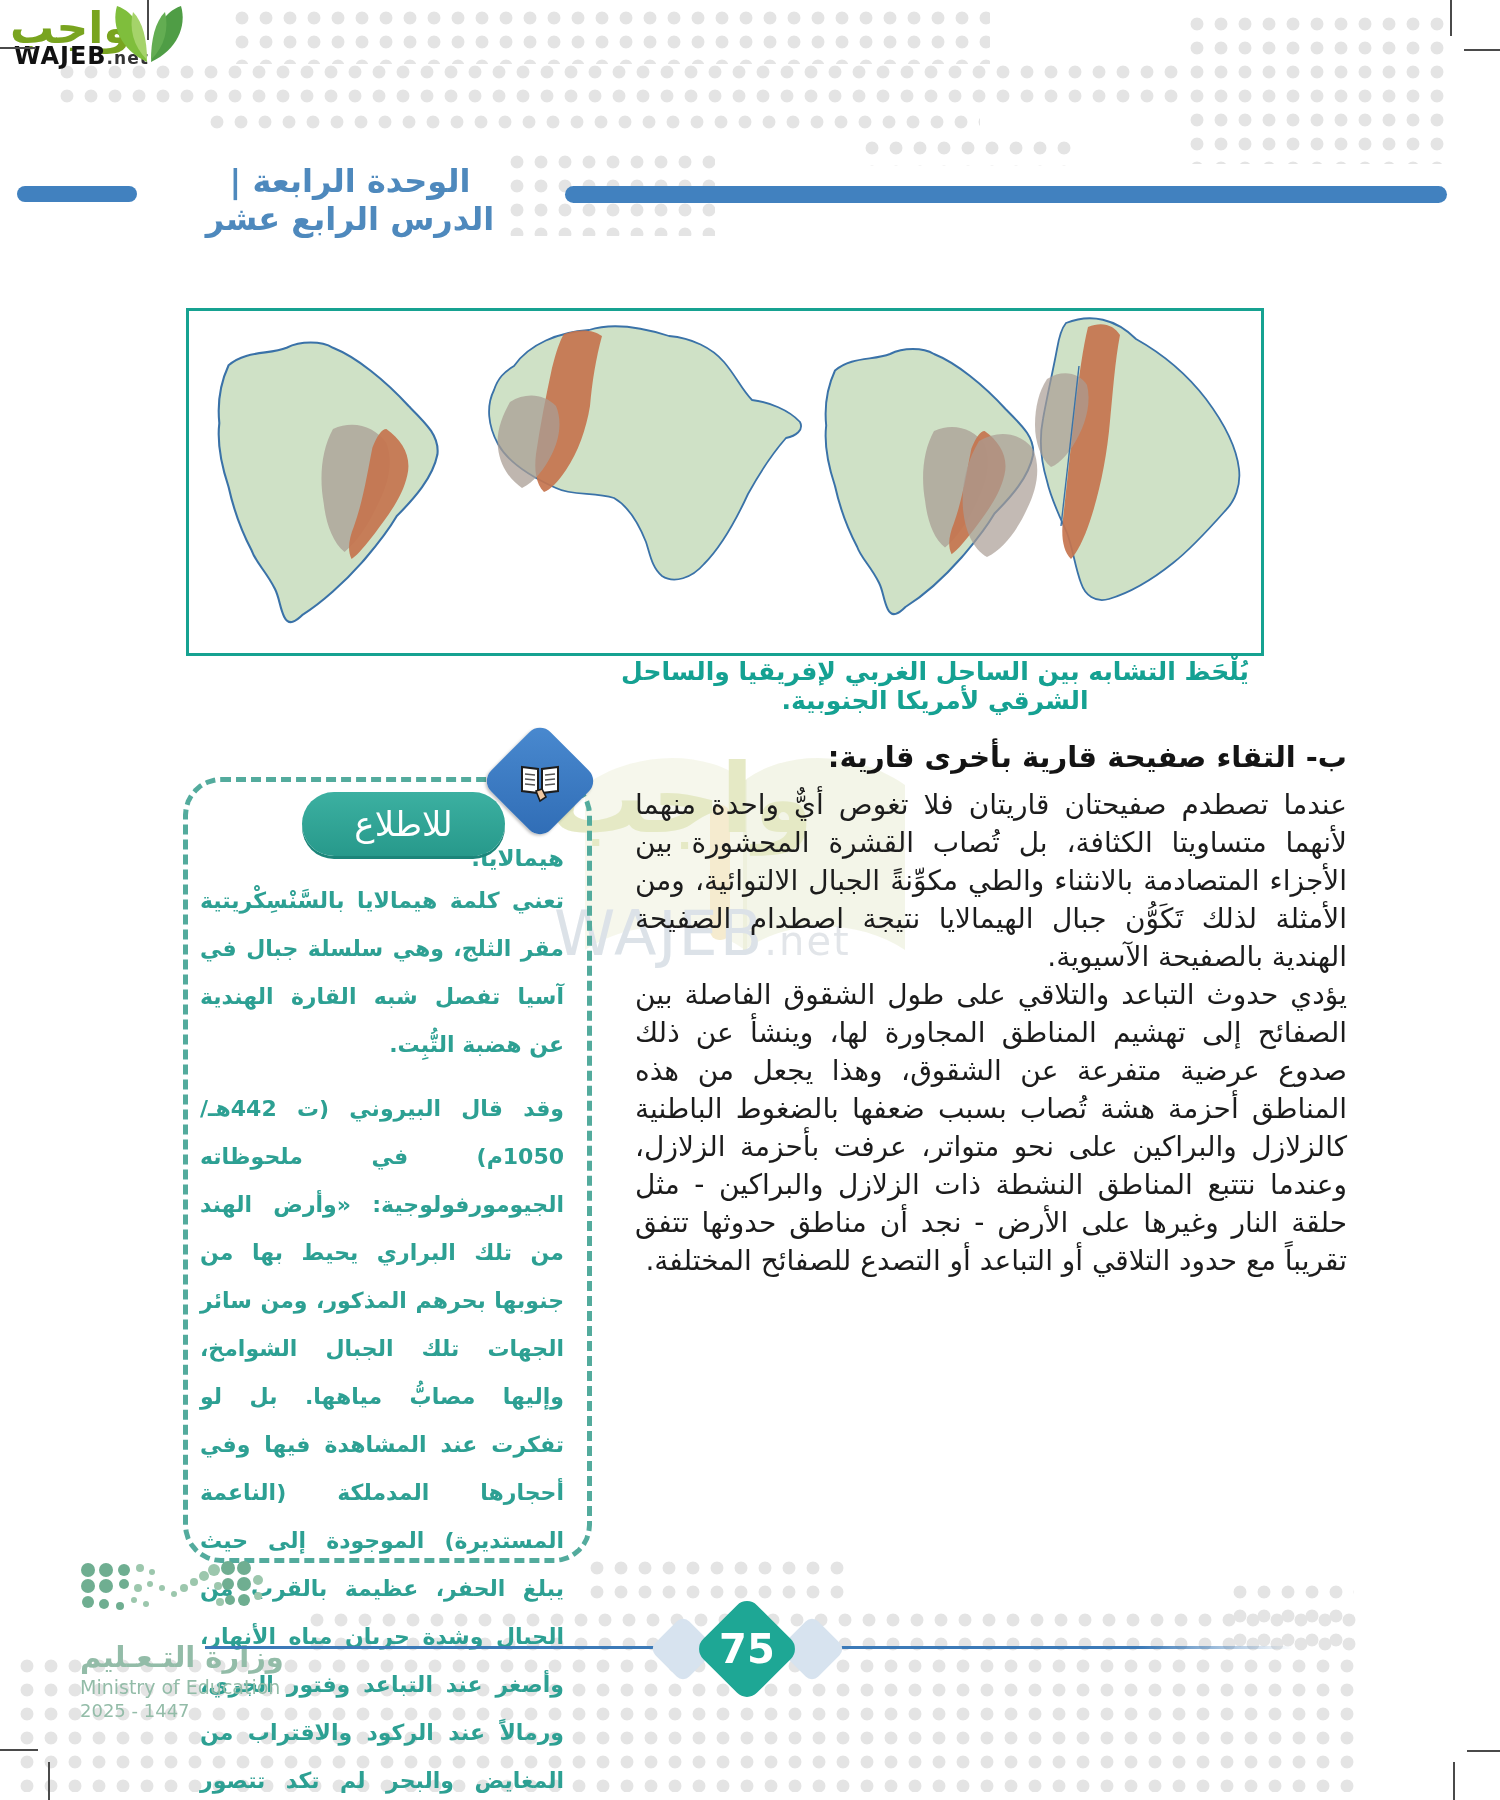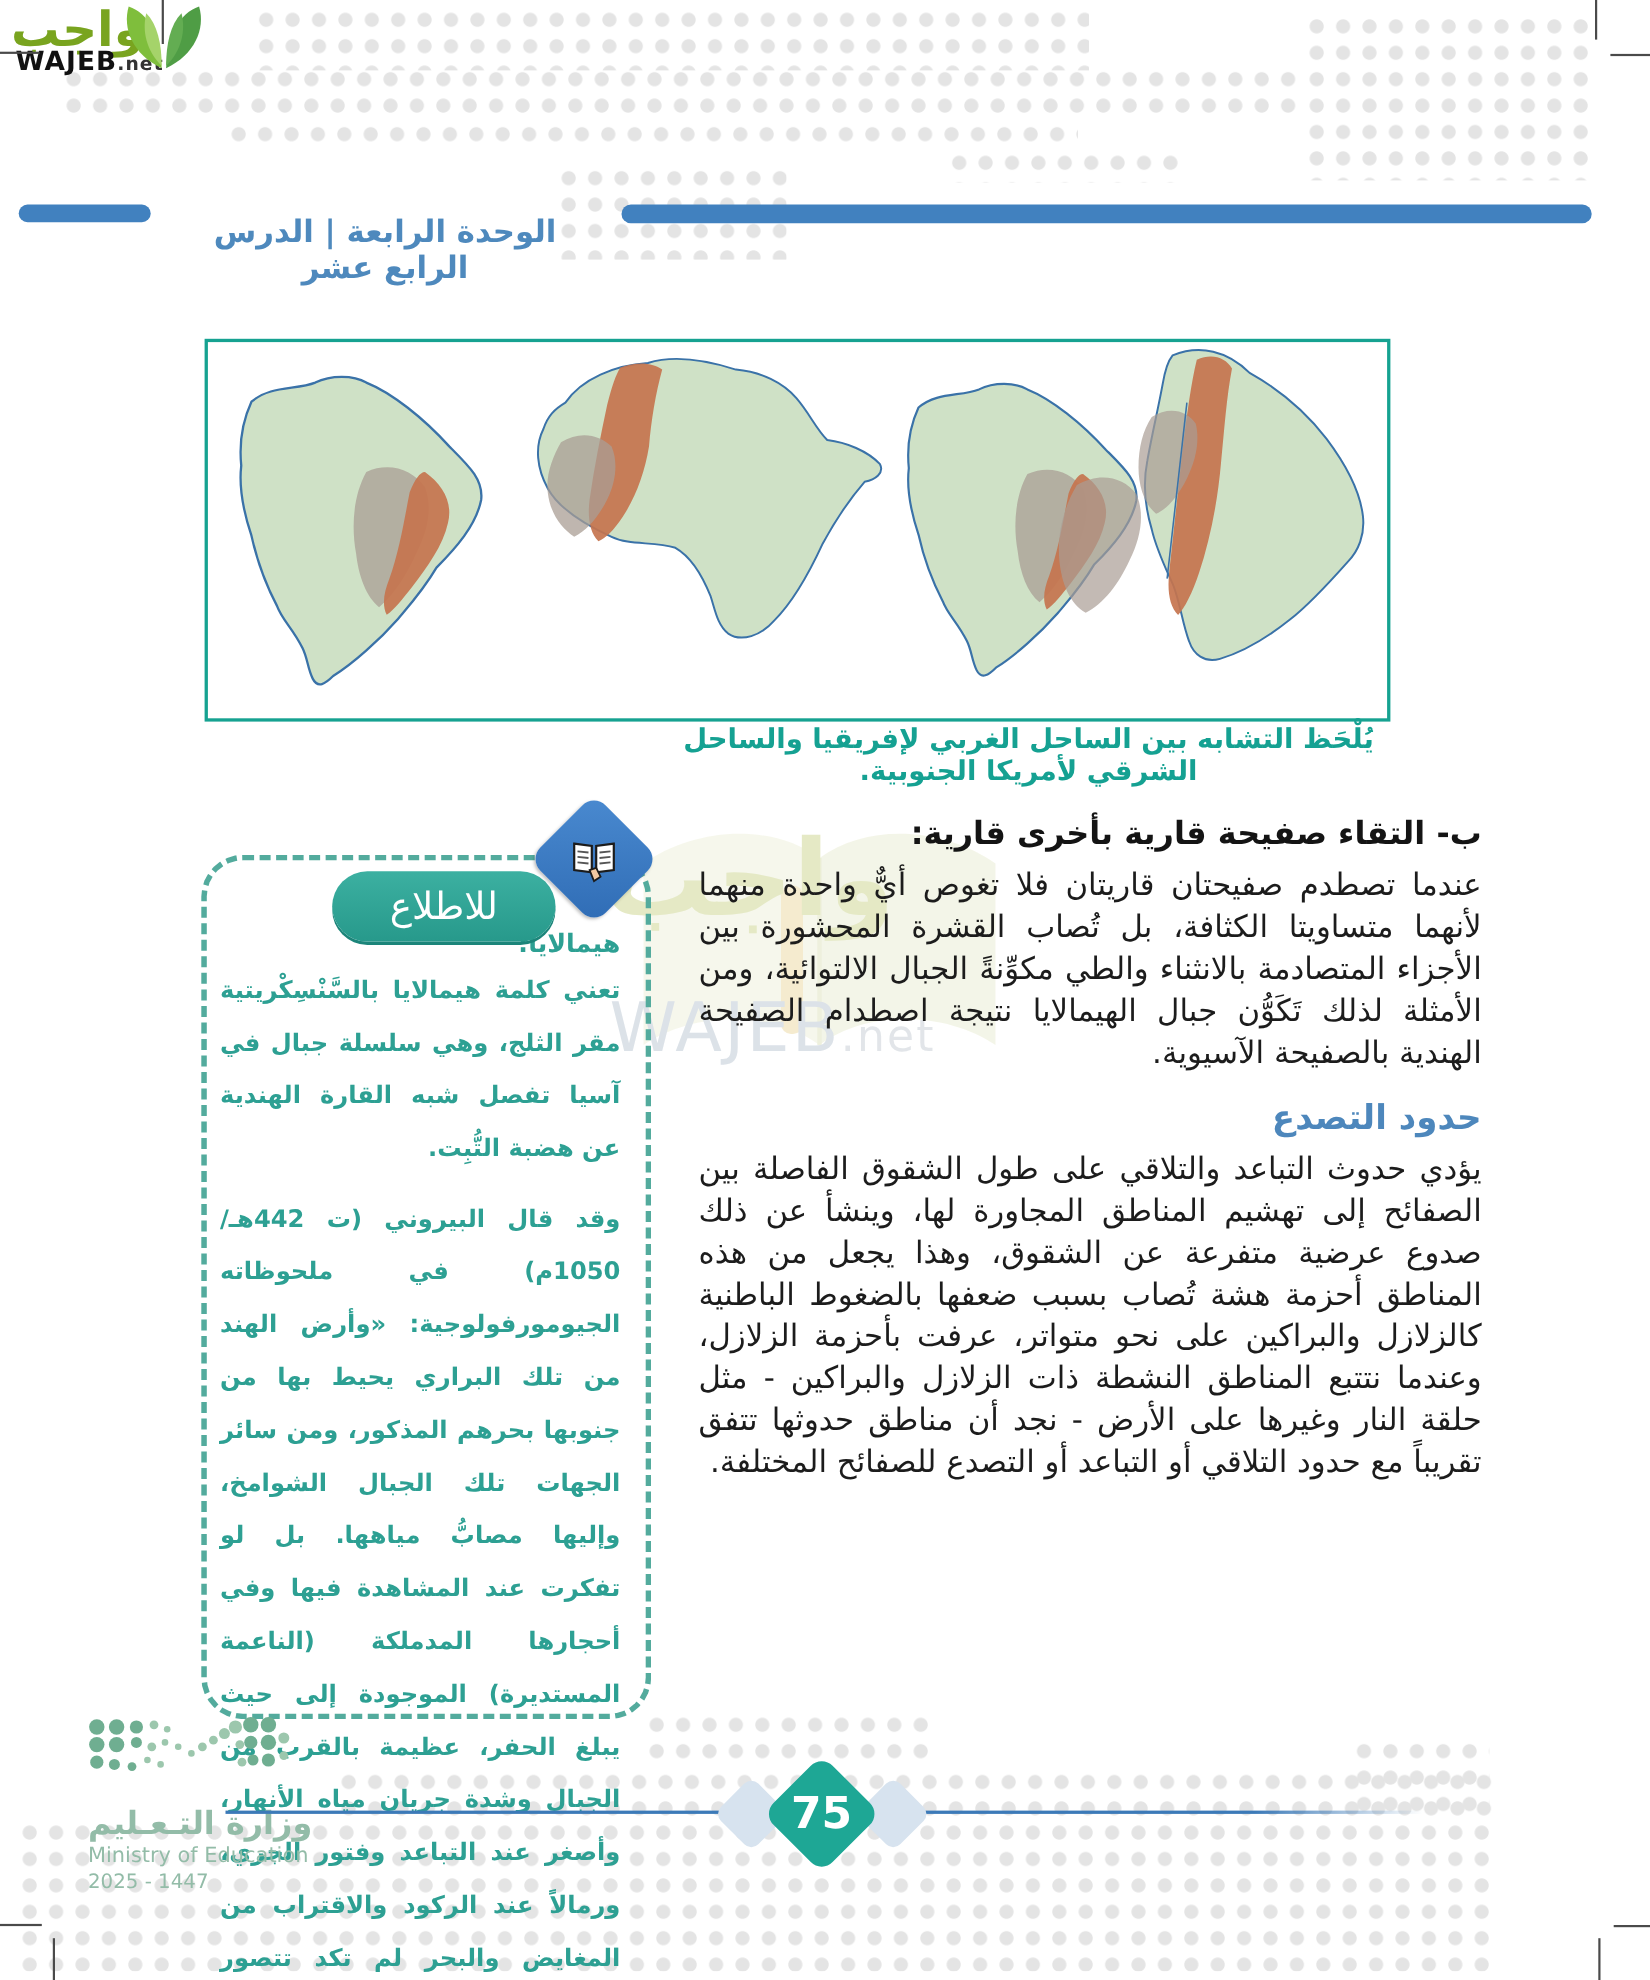--- a/index.html
+++ b/index.html
@@ -6,21 +6,21 @@
   .page{position:relative;width:1500px;height:1800px;background:#ffffff;overflow:hidden;
         font-family:"DejaVu Sans","Liberation Sans",sans-serif;}
   .abs{position:absolute;}
   
   .dots{position:absolute;background-image:radial-gradient(circle,#e4e4e4 6px,transparent 6.8px);
         background-size:24px 24px;z-index:0;}
   
   .crop{position:absolute;background:#4a4a4a;z-index:3;}
   
   .hbar{position:absolute;background:#4181bf;border-radius:9px;z-index:2;}
-  .htitle{position:absolute;color:#4e89bd;font-weight:bold;font-size:28px;direction:rtl;z-index:2;margin-top:32px;}
+  .htitle{position:absolute;color:#4e89bd;font-weight:bold;font-size:32px;direction:rtl;z-index:2;}
   
   .brand-ar{position:absolute;color:#79a41f;font-weight:bold;font-size:44px;z-index:2;}
   .brand-en{position:absolute;color:#111;font-weight:bold;font-size:24px;letter-spacing:1px;z-index:2;}
   .brand-en .tld{font-size:17px;color:#333;}
   
   .figure-box{position:absolute;left:186px;top:308px;width:1072px;height:342px;background:#fff;
               border:3px solid #16a291;z-index:2;}
   .figure-caption{position:absolute;left:610px;top:657px;width:650px;text-align:center;direction:rtl;
                   color:#15a192;font-weight:bold;font-size:25px;z-index:2;}
   
@@ -140,21 +140,20 @@
     </svg>
     <div class="wm-ar">واجب</div>
     <div class="wm-en">
       <span>WAJEB</span><span class="tld">.net</span>
     </div>
   </div>
 
   <div class="col-right">
     <p class="h-black">ب- التقاء صفيحة قارية بأخرى قارية:</p>
     <p class="body-text">عندما تصطدم صفيحتان قاريتان فلا تغوص أيٌّ واحدة منهما لأنهما متساويتا الكثافة، بل تُصاب القشرة المحشورة بين الأجزاء المتصادمة بالانثناء والطي مكوِّنةً الجبال الالتوائية، ومن الأمثلة لذلك تَكَوُّن جبال الهيمالايا نتيجة اصطدام الصفيحة الهندية بالصفيحة الآسيوية.</p>
-    <p class="h-blue">حدود التصدع</p>
     <p class="body-text">يؤدي حدوث التباعد والتلاقي على طول الشقوق الفاصلة بين الصفائح إلى تهشيم المناطق المجاورة لها، وينشأ عن ذلك صدوع عرضية متفرعة عن الشقوق، وهذا يجعل من هذه المناطق أحزمة هشة تُصاب بسبب ضعفها بالضغوط الباطنية كالزلازل والبراكين على نحو متواتر، عرفت بأحزمة الزلازل، وعندما نتتبع المناطق النشطة ذات الزلازل والبراكين - مثل حلقة النار وغيرها على الأرض - نجد أن مناطق حدوثها تتفق تقريباً مع حدود التلاقي أو التباعد أو التصدع للصفائح المختلفة.</p>
   </div>
 
   <div class="callout-border"></div>
   <div class="callout-pill">للاطلاع</div>
   <div class="callout-diamond">
     <svg width="48" height="48" viewBox="0 0 48 48">
       <path d="M6,10 L22,12 L22,36 L6,34 Z" fill="#ffffff" stroke="#1c1c1c" stroke-width="2"></path>
       <path d="M42,10 L26,12 L26,36 L42,34 Z" fill="#ffffff" stroke="#1c1c1c" stroke-width="2"></path>
       <path d="M9,17 L19,18 M9,22 L19,23 M9,27 L19,28 M29,18 L39,17 M29,23 L39,22 M29,28 L39,27" stroke="#555" stroke-width="1.6"></path>

